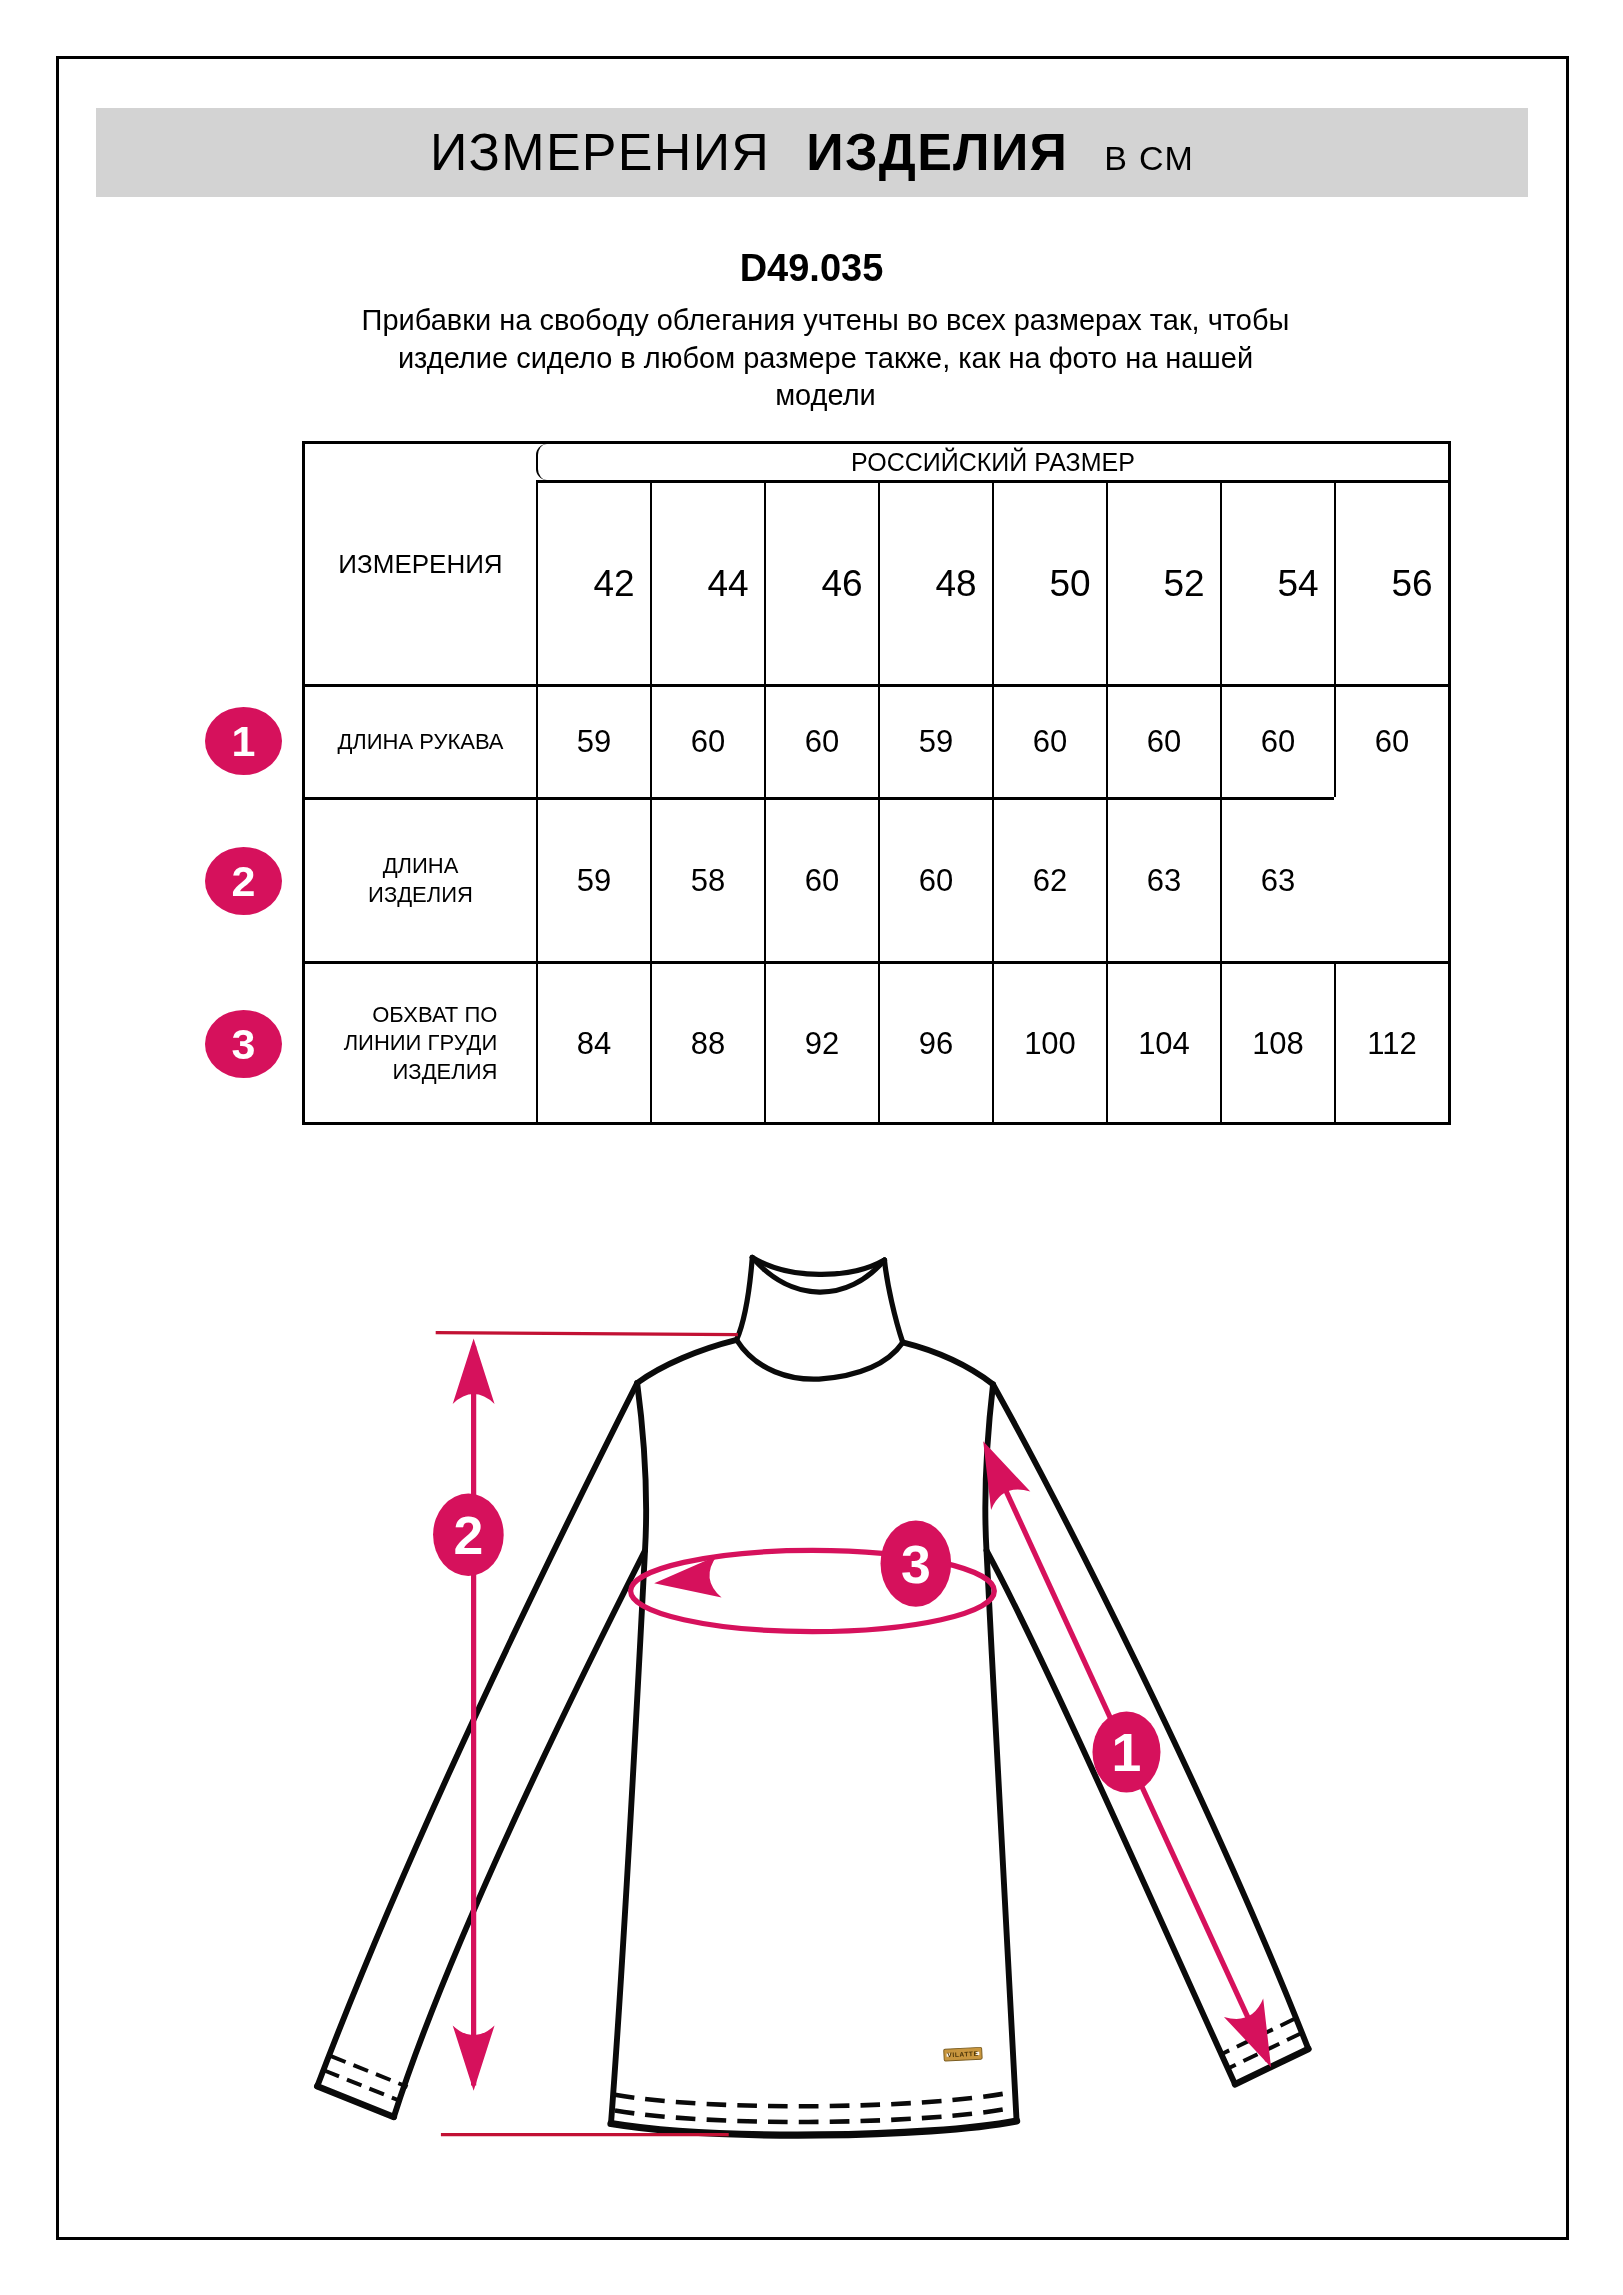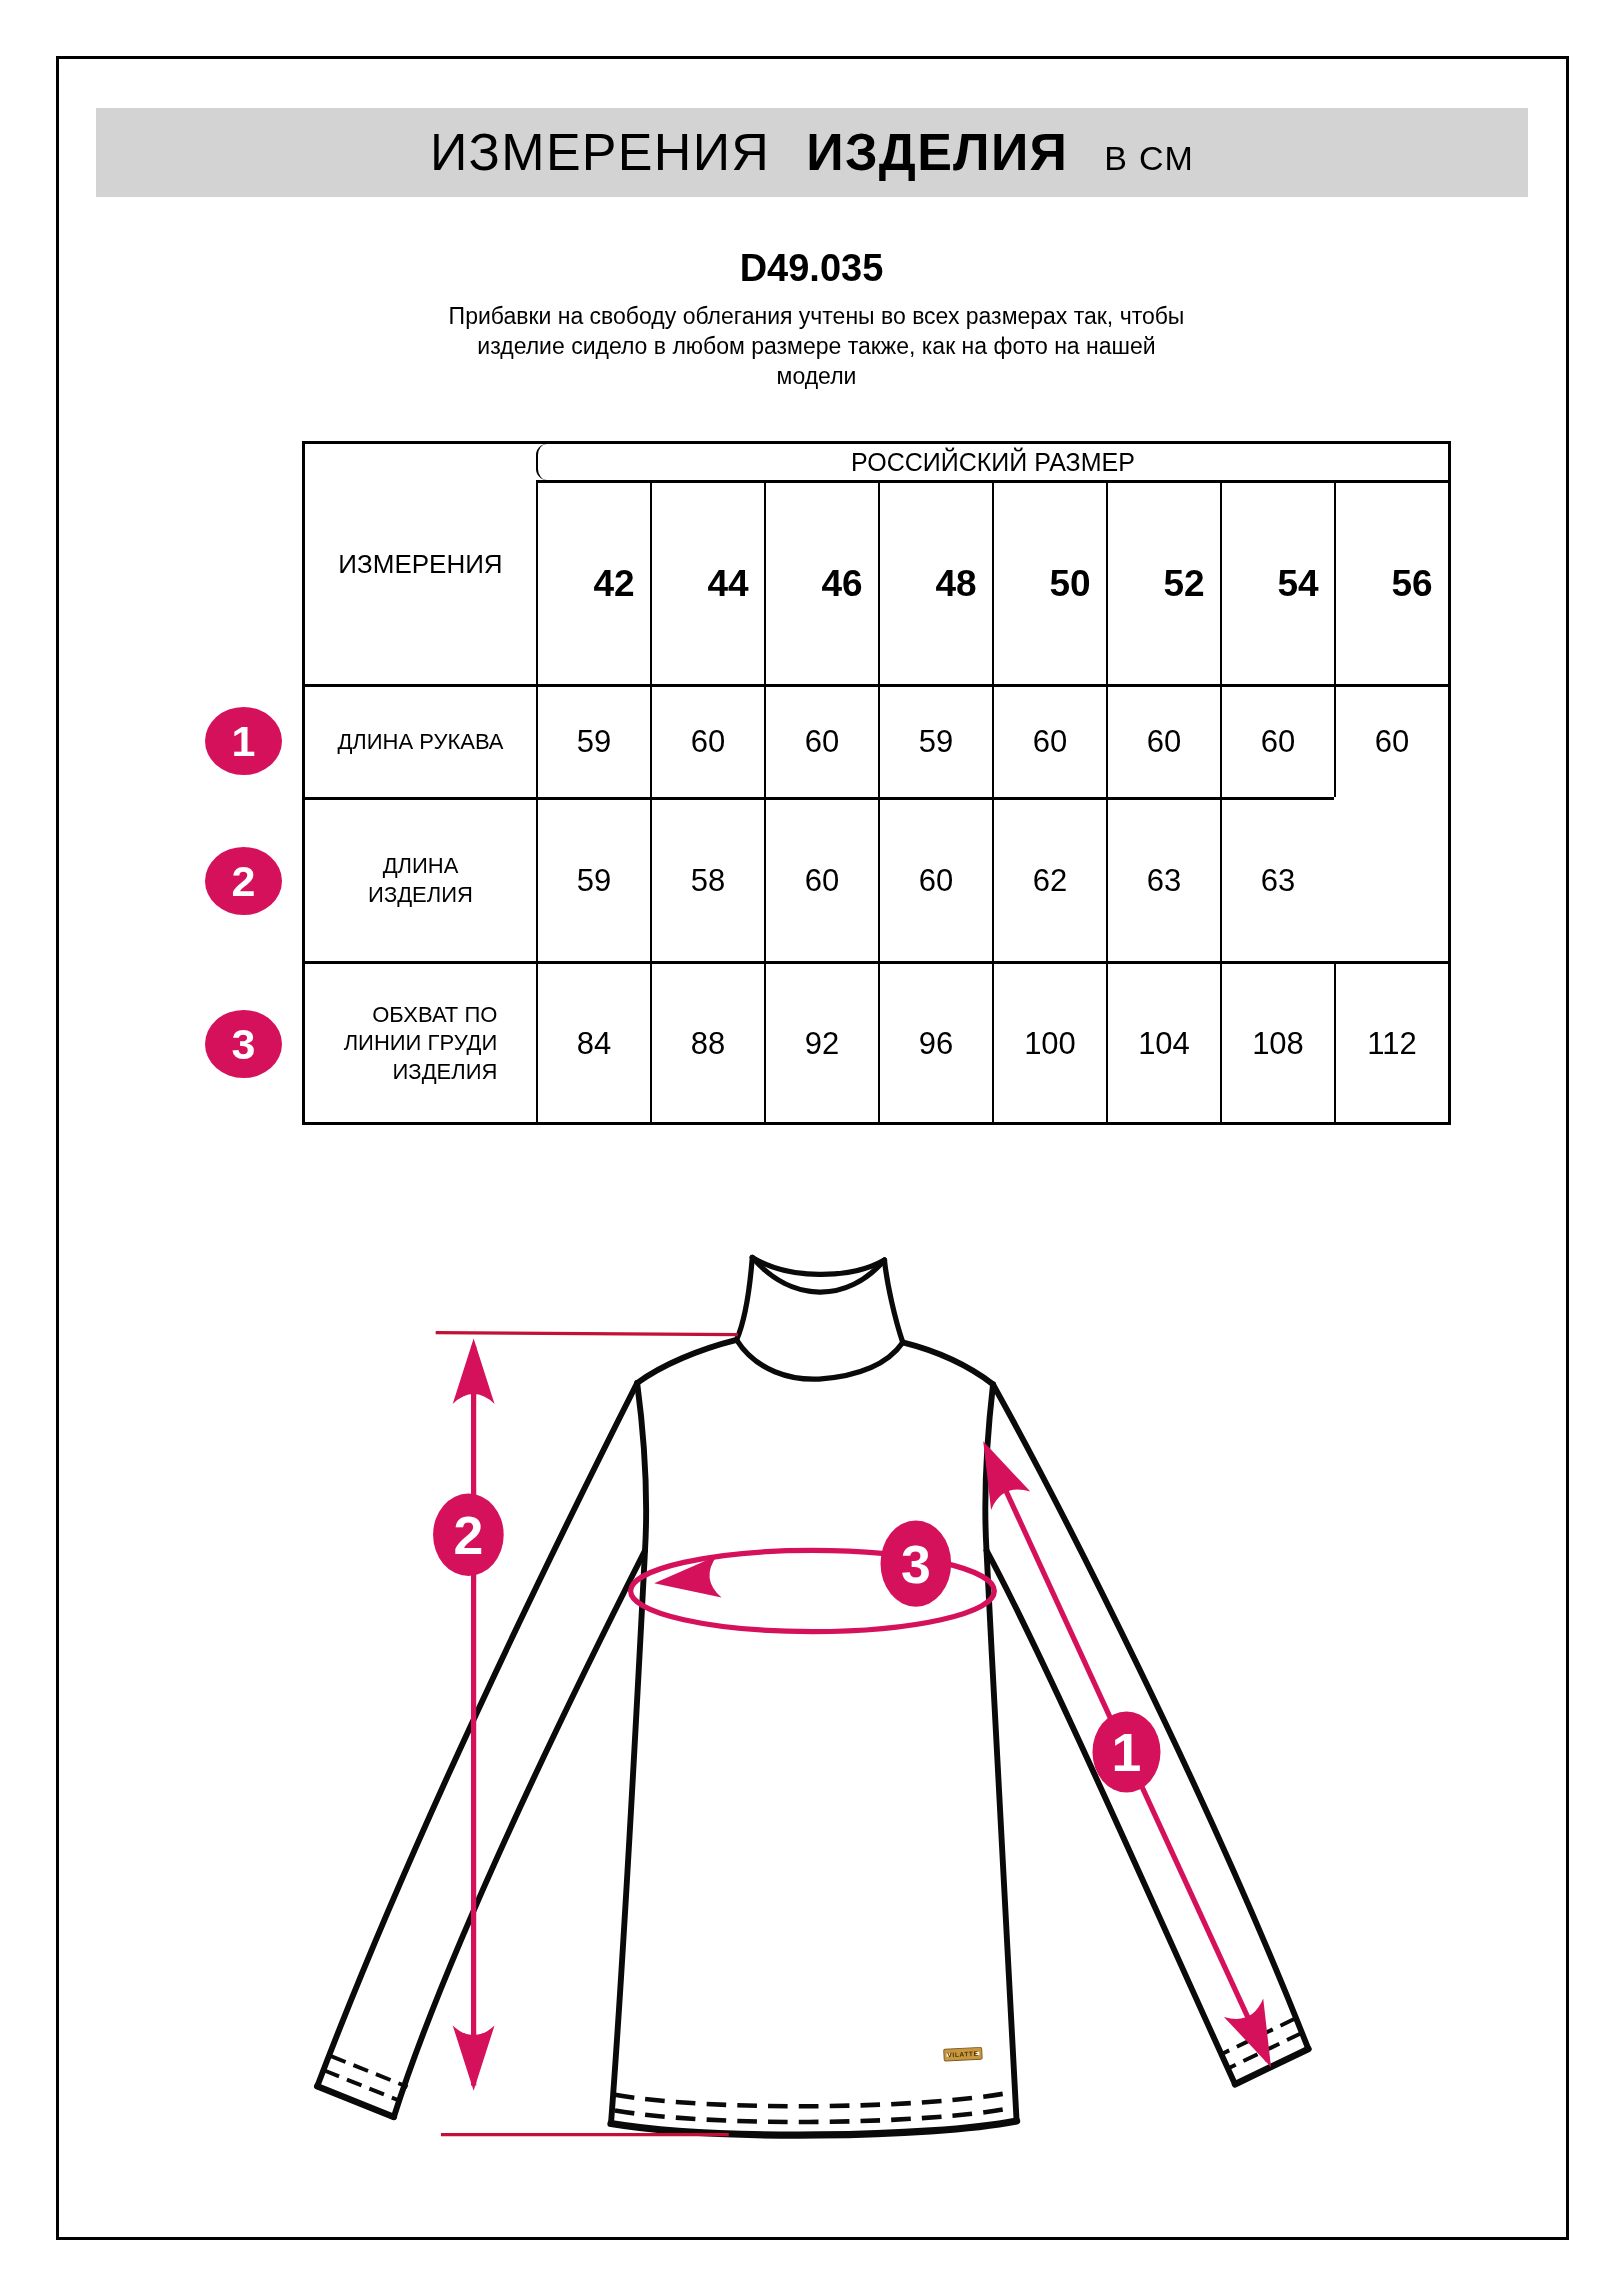--- a/index.html
+++ b/index.html
@@ -28,41 +28,41 @@
     padding-top:14.4px;
   }
   .title-main{font-size:52px;font-weight:400;letter-spacing:1.3px;}
   .title-bold{font-size:52px;font-weight:700;letter-spacing:1.3px;}
   .title-unit{font-size:34px;font-weight:400;letter-spacing:1.3px;}
   .product-code{
     position:absolute;left:0;top:247px;width:1623px;
     text-align:center;font-size:38px;font-weight:700;
   }
   .description{
-    position:absolute;left:234px;top:302px;width:1165px;
-    text-align:center;font-size:23px;line-height:1.3;
+    position:absolute;left:243px;top:302px;width:1165px;
+    text-align:center;font-size:29px;line-height:1.3;
     white-space:pre-line;
   }
   
   .size-table{
     position:absolute;left:302px;top:441px;width:1149px;height:684px;
     border:3.3px solid #000;
     display:grid;
     grid-template-columns:231px repeat(8,1fr);
     grid-template-rows:36px 204px 113px 164px 162px;
   }
   .cell{
     border-left:2px solid #000;
     border-top:3.9px solid #000;
     display:flex;align-items:center;justify-content:center;
     text-align:center;
   }
   .c-measure{grid-column:1;grid-row:1/3;border-left:none;border-top:none;font-size:26px;}
   .c-size-header{grid-column:2/10;grid-row:1;border-top:none;font-size:25px;border-radius:11px;}
-  .sz{grid-row:2;font-size:37px;font-weight:700;padding-left:40px;}
+  .sz{grid-row:2;font-size:37px;font-weight:400;padding-left:40px;}
   .lbl{grid-column:1;border-left:none;font-size:22px;line-height:1.3;white-space:pre-line;}
   .r1{grid-row:3;}
   .r2{grid-row:4;}
   .r3{grid-row:5;text-align:right;}
   .val{font-size:31px;}
   
   .row-circle{
     position:absolute;width:77px;height:68px;border-radius:50%;
     background:var(--accent);
     display:flex;align-items:center;justify-content:center;

